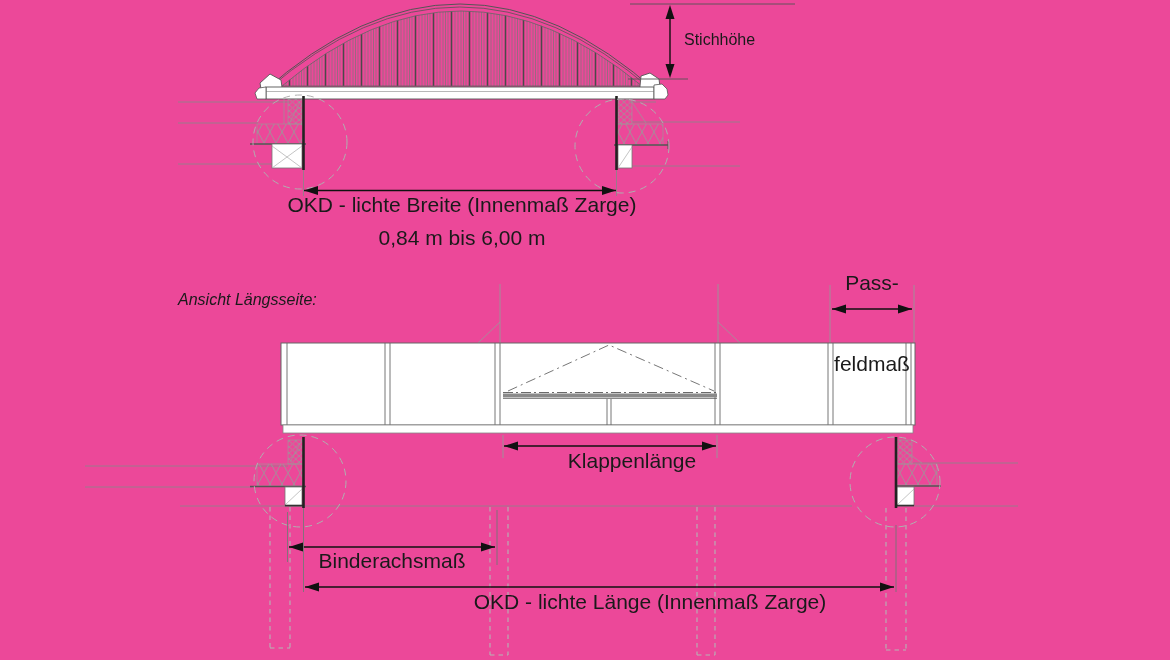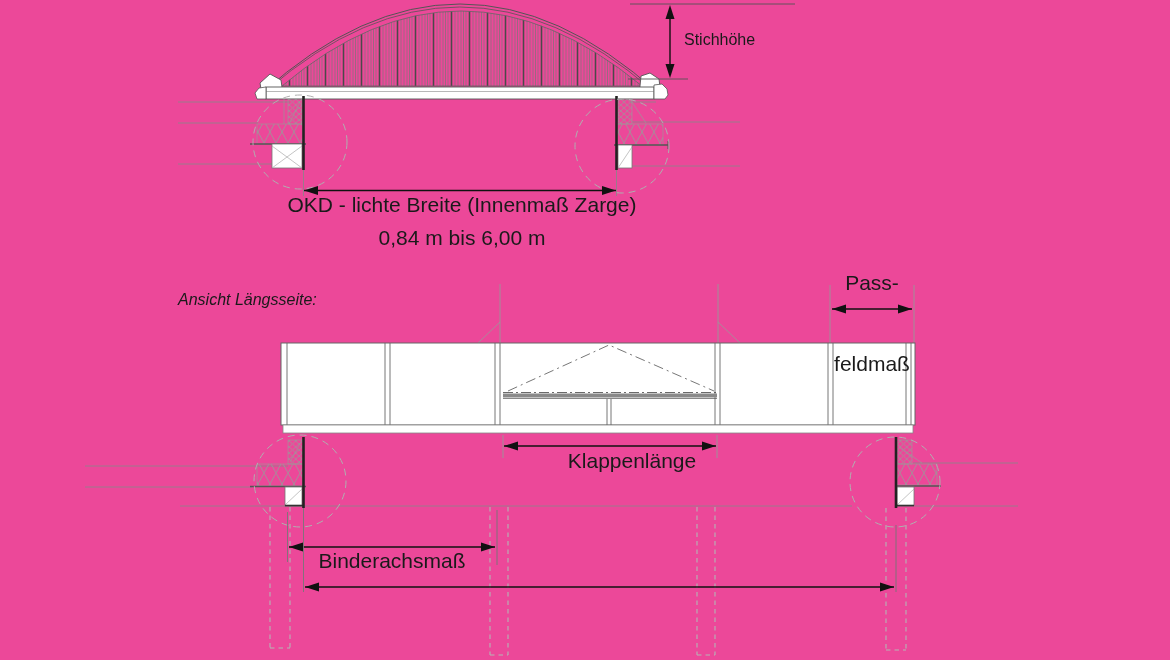--- a/index.html
+++ b/index.html
@@ -208,14 +208,15 @@
 </svg>
 
 <div class="lbl big" style="left:684px;top:32px;">Stichhöhe</div>
 <div class="lbl ctr" style="left:462px;top:194px;">OKD - lichte Breite (Innenmaß Zarge)</div>
 <div class="lbl ctr" style="left:462px;top:227px;">0,84 m bis 6,00 m</div>
 <div class="lbl big" style="left:178px;top:292px;font-style:italic;">Ansicht Längsseite:</div>
 <div class="lbl ctr" style="left:872px;top:272px;text-align:center;">Pass-</div>
 <div class="lbl ctr" style="left:872px;top:313px;margin-top:40px;">feldmaß</div>
 <div class="lbl ctr" style="left:611px;top:450px;padding-left:42px;">Klappenlänge</div>
 <div class="lbl ctr" style="left:392px;top:550px;">Binderachsmaß</div>
+<div class="lbl ctr" style="left:650px;top:591px;">OKD - lichte Länge (Innenmaß Zarge)</div>
 
 </div>
 
 </body></html>

